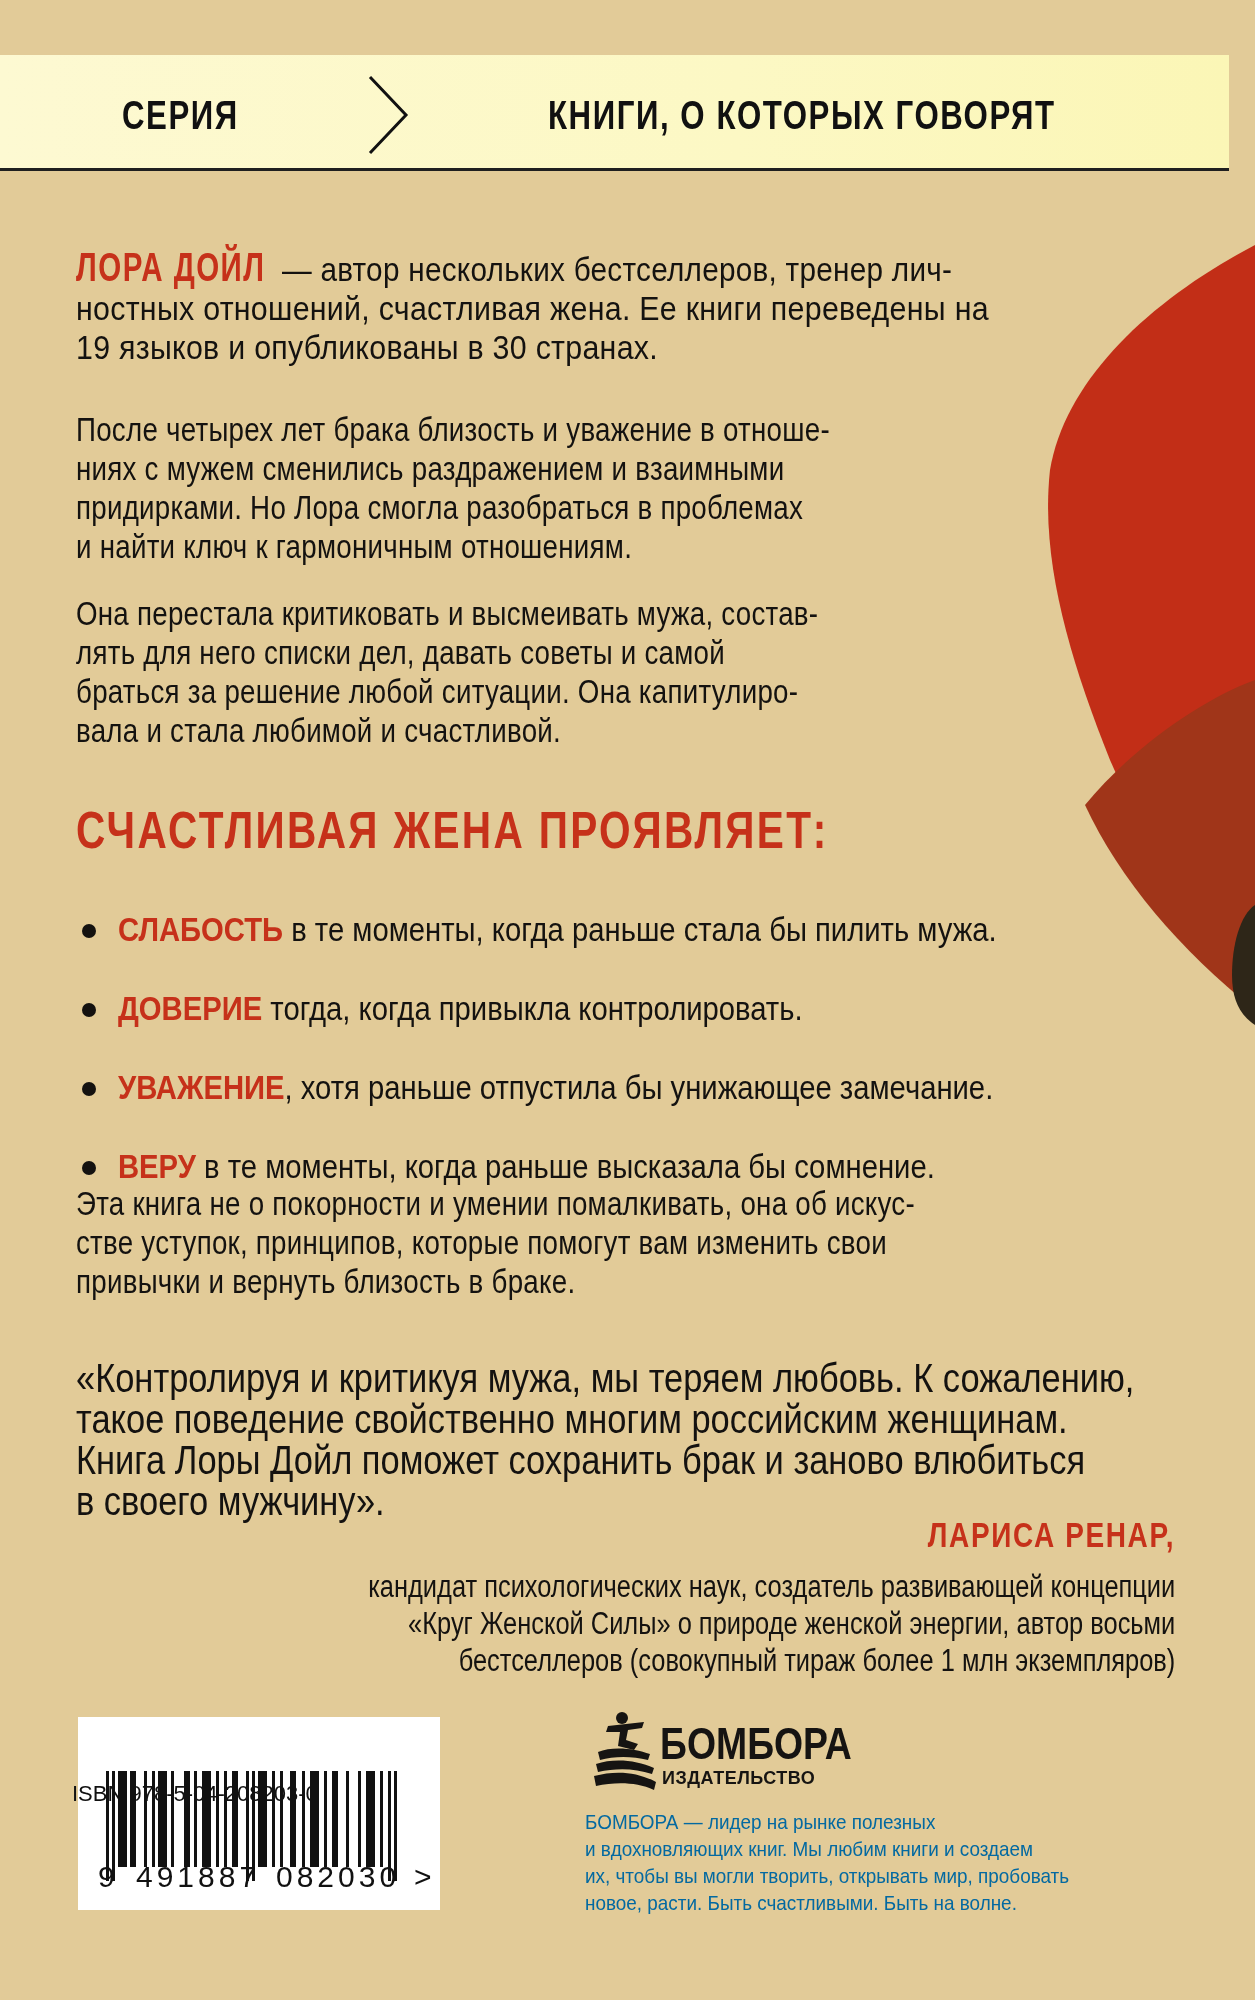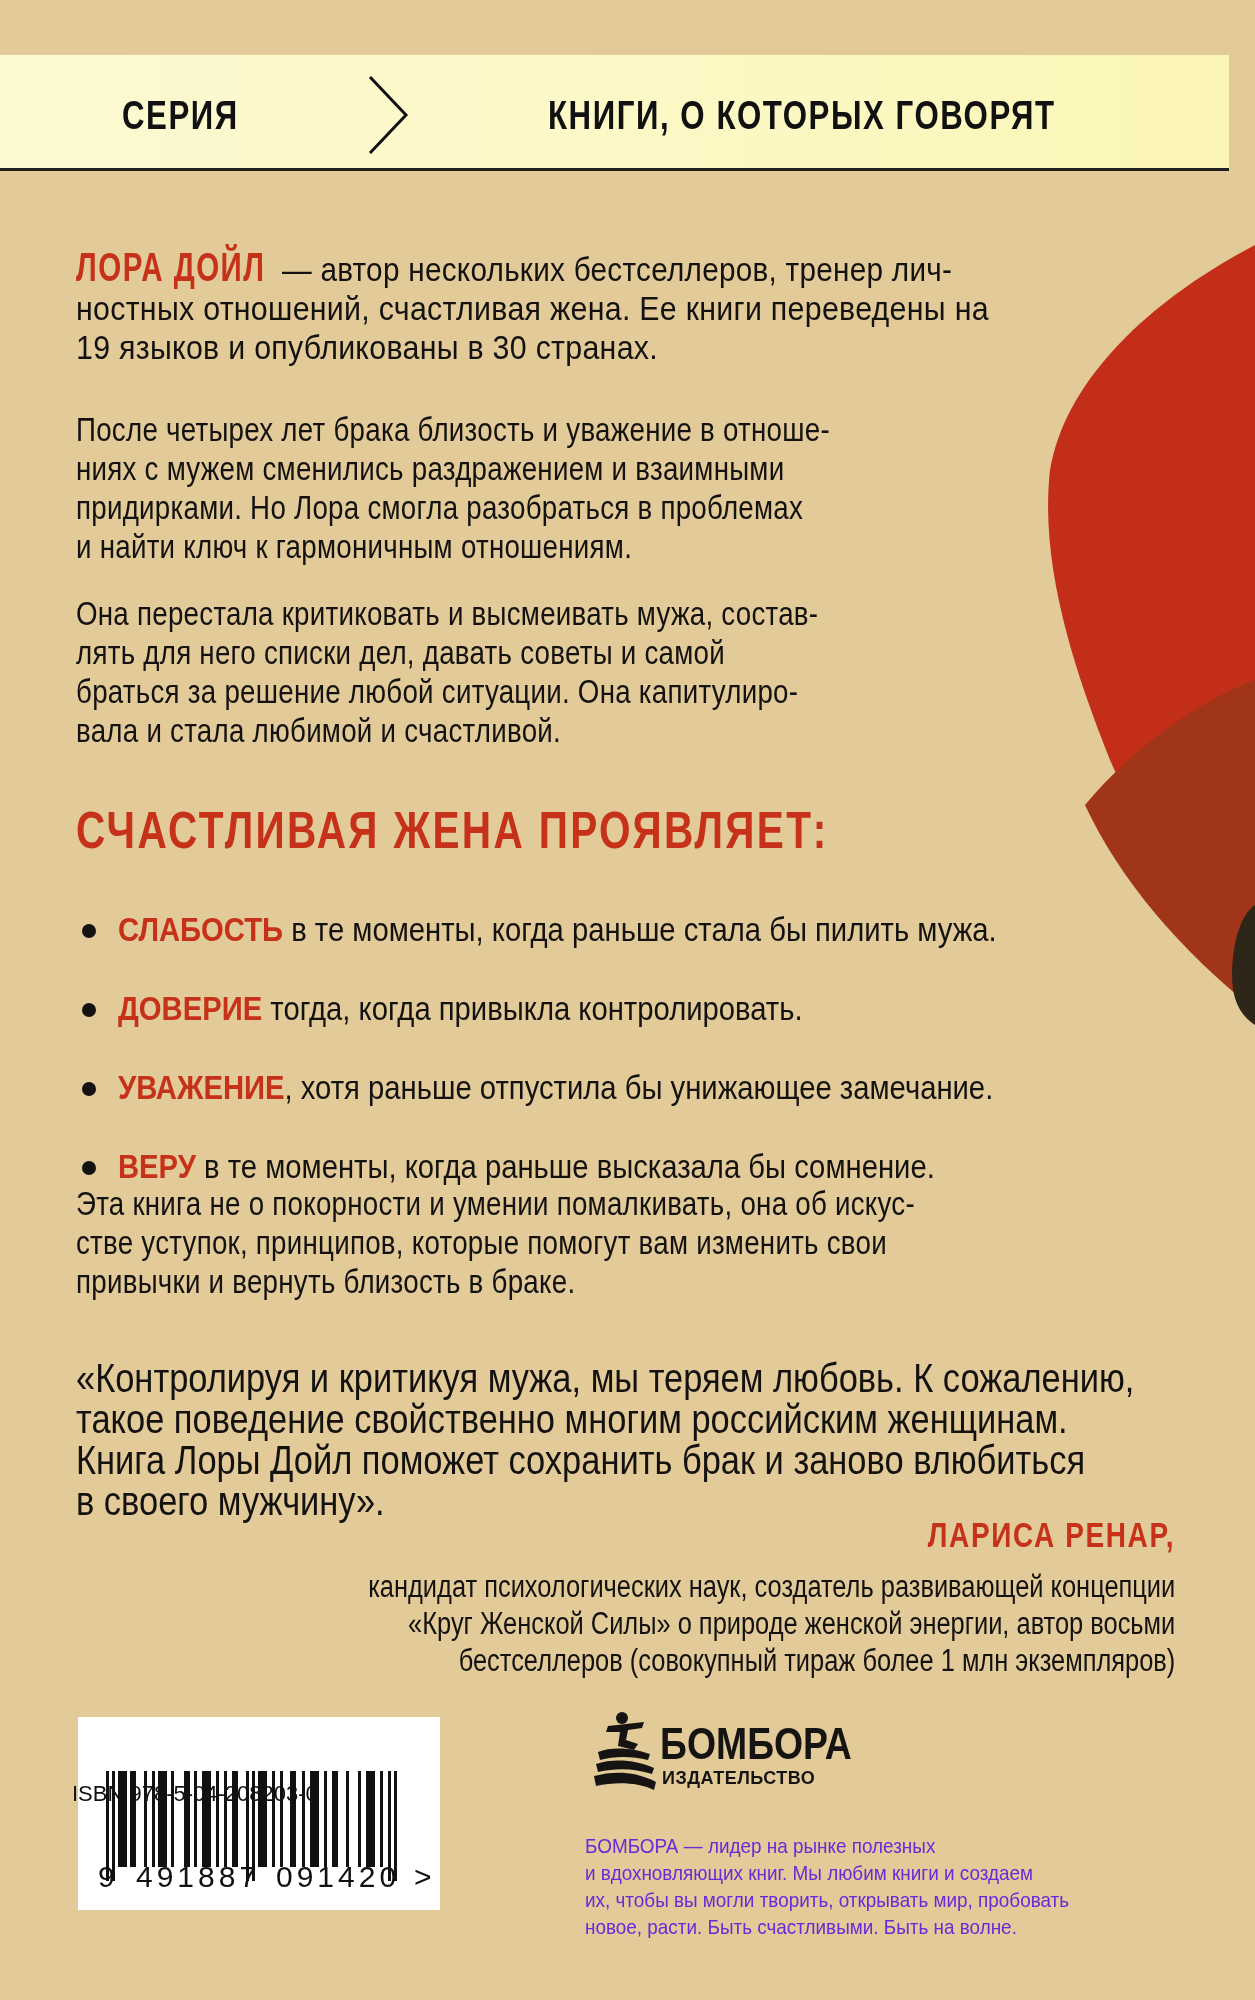--- a/index.html
+++ b/index.html
@@ -259,22 +259,21 @@
       letter-spacing: 0.5px;
       line-height: 16px;
       white-space: nowrap;
     }
     .publisher-desc {
       position: absolute;
       left: 585px;
       top: 1808px;
       font-size: 21px;
       line-height: 27px;
-      color: #6d28d9;
-      margin-top: 24px;
+      color: #0369a1;
     }
     .publisher-desc .line {
       display: block;
       white-space: nowrap;
       transform: scaleX(0.9);
       transform-origin: left center;
     }
   </style>
 </head>
 <body>
@@ -388,21 +387,21 @@
       <rect x="252" y="0" width="3" height="96"></rect>
       <rect x="260" y="0" width="9" height="96"></rect>
       <rect x="274" y="0" width="3" height="96"></rect>
       <rect x="282" y="0" width="3" height="110"></rect>
       <rect x="288" y="0" width="3" height="110"></rect>
     </g>
   </svg>
   <div class="barcode-digits">
     <span style="left:0;">9</span>
     <span style="left:38px;letter-spacing:4px;">491887</span>
-    <span style="left:178px;letter-spacing:4px;">091420</span>
+    <span style="left:178px;letter-spacing:4px;">082030</span>
     <span style="left:316px;">&gt;</span>
   </div>
 </div>
 
 <div class="publisher-logo">
   <svg class="logo-mark" viewBox="0 0 62 84">
     <g fill="#161412">
       <circle cx="28" cy="8" r="6"></circle>
       <path d="M14 16 L50 12 L48 18 L34 20 L32 30 L44 34 L40 40 L24 36 L26 22 L12 22 Z"></path>
       <path d="M4 42 C18 36, 40 38, 56 44 L54 50 C38 46, 20 46, 6 50 Z"></path>

